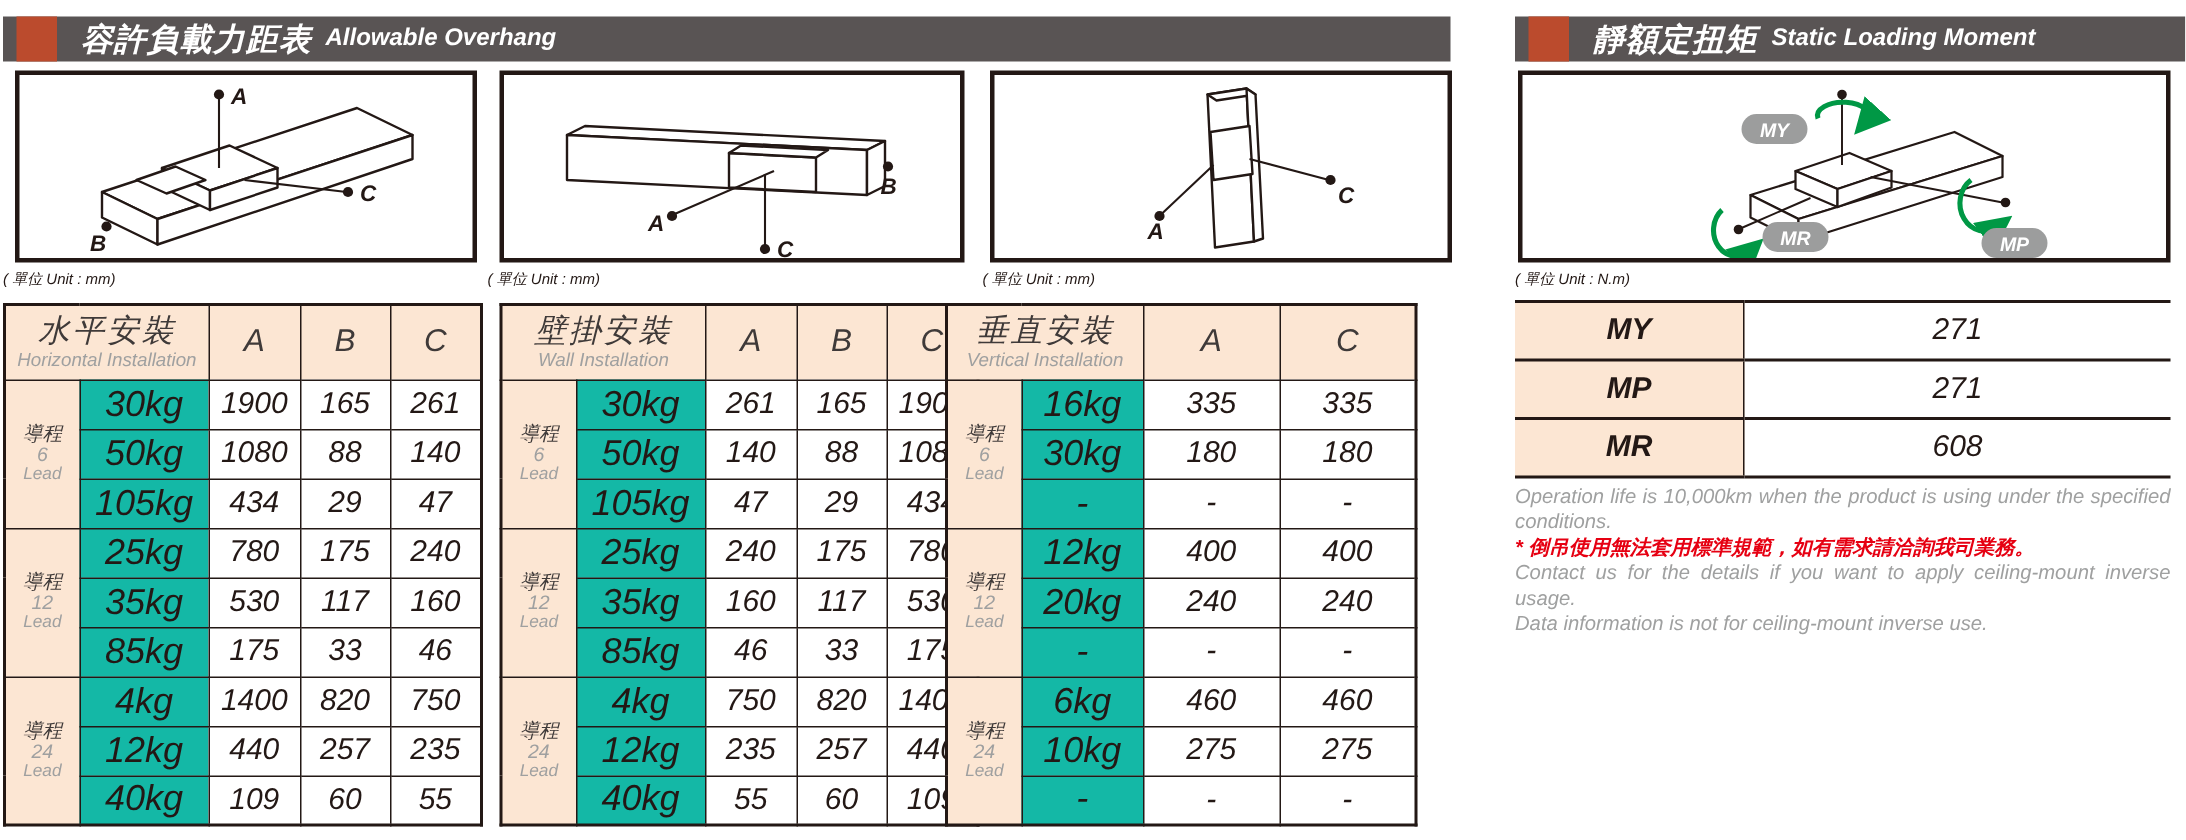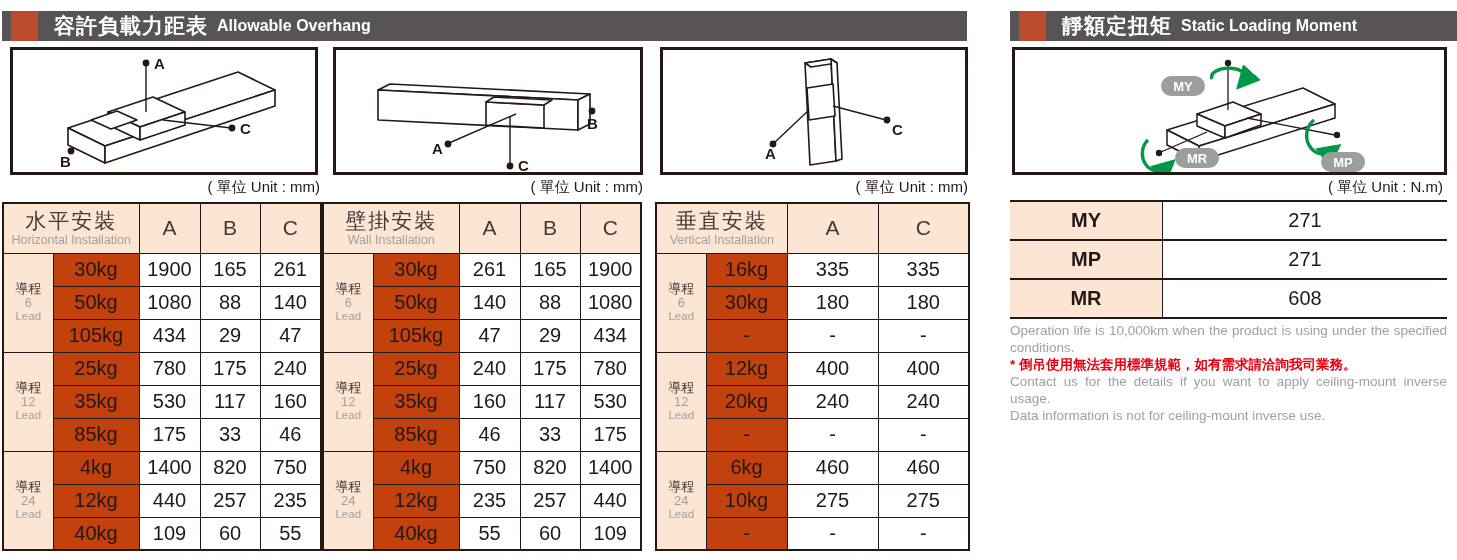--- a/index.html
+++ b/index.html
@@ -1,40 +1,40 @@
 <!DOCTYPE html>
 <html><head>
 <meta charset="utf-8">
 <style>
   html,body{margin:0;padding:0;background:#fff;}
   .page{position:relative;width:1457px;height:560px;background:#fff;overflow:hidden;
-        font-family:"Liberation Sans","DejaVu Sans",sans-serif;color:#231815;}
+        font-family:"Liberation Sans","DejaVu Sans",sans-serif;color:#231815;font-style:italic;}
   
   .sec-header{position:absolute;top:11px;height:30px;background:#595454;display:flex;align-items:center;}
   .red-sq{width:27px;height:30px;background:#bb4b2d;margin-left:9px;flex:0 0 auto;}
   .h-zh{color:#fff;font-size:21px;font-weight:bold;margin-left:16px;letter-spacing:1px;white-space:nowrap;}
   .h-en{color:#fff;font-size:16px;font-weight:bold;margin-left:9px;white-space:nowrap;}
   
   .dbox{position:absolute;top:47px;height:122px;background:#fff;border:3px solid #231815;}
-  .unit{position:absolute;top:176px;height:22px;font-size:15px;color:#231815;text-align:right;line-height:22px;}
+  .unit{position:absolute;top:176px;height:22px;font-size:10px;color:#231815;line-height:22px;}
   
   .tblwrap{position:absolute;top:202px;}
   table.ovh{border-collapse:collapse;table-layout:fixed;border:2px solid #231815;}
   table.ovh th,table.ovh td{border:1px solid #231815;padding:0;text-align:center;vertical-align:middle;}
   table.ovh thead tr{height:50px;}
   table.ovh tbody tr{height:33px;}
   th.namecell{background:#fce6d3;font-weight:normal;}
   .n-zh{font-size:21px;color:#3f3a39;letter-spacing:2px;line-height:24px;}
   .n-en{font-size:12.5px;color:#9fa0a0;line-height:14px;}
   th.colh{background:#fce6d3;font-weight:normal;font-size:21px;color:#3f3a39;}
   td.leadcell{background:#fce6d3;}
   .ld-zh{font-size:13px;color:#3f3a39;line-height:14px;}
   .ld-num{font-size:13px;color:#9fa0a0;line-height:14px;}
   .ld-en{font-size:11.5px;color:#9fa0a0;line-height:13px;text-align:center;}
-  td.loadcell{background:#c2410c;font-size:20px;color:#231815;}
+  td.loadcell{background:#14b8a6;font-size:24px;color:#231815;}
   td.val{background:#fff;font-size:20px;color:#231815;}
   
   .momentwrap{position:absolute;top:200px;left:0;width:437px;}
   table.moment{border-collapse:collapse;table-layout:fixed;width:437px;}
   table.moment td{border-top:2px solid #231815;text-align:center;vertical-align:middle;padding:0;}
   table.moment tr{height:39px;}
   table.moment tr:last-child td{border-bottom:2px solid #231815;}
   td.mlabel{width:152px;background:#fce6d3;font-weight:bold;font-size:20px;border-right:1.5px solid #231815;}
   td.mval{font-size:20px;}
   
@@ -195,21 +195,21 @@
           <circle cx="112" cy="94" r="3.4"></circle>
           <circle cx="256" cy="61" r="3.4"></circle>
           <circle cx="174" cy="116" r="3.4"></circle>
         </g>
         <text class="lbl" x="96" y="104">A</text>
         <text class="lbl" x="251" y="79">B</text>
         <text class="lbl" x="182" y="121">C</text>
       </svg>
     </div>
     <div class="unit" style="left:325px;width:318px;">( 單位 Unit : mm)</div>
-    <div class="tblwrap" style="left:322px;">
+    <div class="tblwrap" style="left:333px;">
         <table class="ovh">
           <colgroup>
             <col style="width: 50px;">
             <col style="width: 86px;">
             <col style="width: 61px;">
             <col style="width: 60px;">
             <col style="width: 61px;">
           </colgroup>
           <thead>
             <tr>
@@ -310,21 +310,21 @@
         </g>
         <g fill="#231815">
           <circle cx="110" cy="94" r="3.4"></circle>
           <circle cx="224" cy="70" r="3.4"></circle>
         </g>
         <text class="lbl" x="102" y="109">A</text>
         <text class="lbl" x="229" y="85">C</text>
       </svg>
     </div>
     <div class="unit" style="left:655px;width:313px;">( 單位 Unit : mm)</div>
-    <div class="tblwrap" style="left:655px;">
+    <div class="tblwrap" style="left:630px;">
         <table class="ovh">
           <colgroup>
             <col style="width: 50px;">
             <col style="width: 81px;">
             <col style="width: 91px;">
             <col style="width: 91px;">
           </colgroup>
           <thead>
             <tr>
               <th class="namecell" colspan="2">

